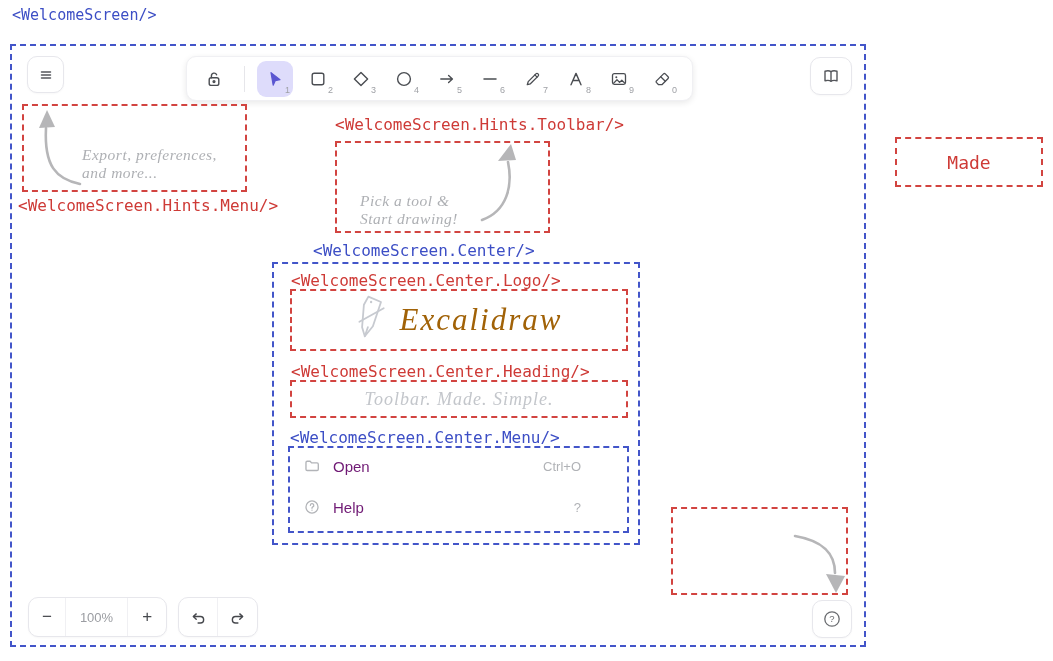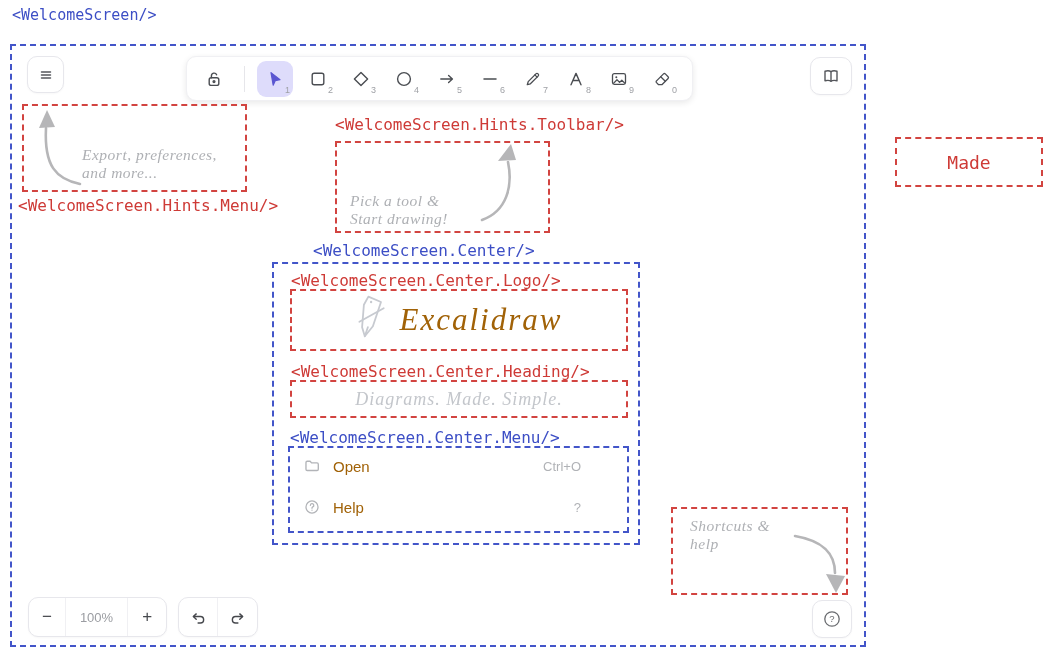--- a/index.html
+++ b/index.html
@@ -54,21 +54,21 @@
 
   
   .hint-menu-box    { left:10px;  top:58px;  width:225px; height:88px; }
   .hint-toolbar-box { left:323px; top:95px;  width:215px; height:92px; }
   .hint-help-box    { left:659px; top:461px; width:177px; height:88px; }
   .hand {
     font-family: cursive; font-style:italic; color:#aeb0b4;
     font-size:15.5px; line-height:18px; letter-spacing:0.5px; white-space:nowrap;
   }
   .hint-menu-text    { left:70px;  top:100px; }
-  .hint-toolbar-text { left:338px; top:146px; }
+  .hint-toolbar-text { left:348px; top:146px; }
   .hint-help-text    { left:678px; top:471px; }
   .hint-menu-label    { left:6px;   top:150px; }
   .hint-toolbar-label { left:323px; top:69px; }
   .hint-help-label    { left:541px; top:557px; }
 
   
   .center-label { left:261px; top:195px;margin-left:40px; }
   .center-box   { left:260px; top:216px; width:368px; height:283px; }
   .logo-label    { left:17px; top:7px; }
   .logo-box      { left:16px; top:25px; width:338px; height:62px;
@@ -78,21 +78,21 @@
   .heading-label { left:17px; top:98px; }
   .heading-box   { left:16px; top:116px; width:338px; height:38px;
                    display:flex; align-items:center; justify-content:center; }
   .heading-text  { font-family:cursive; font-style:italic; font-size:18px;
                    color:#c3c6cb; letter-spacing:1px; }
   .menu-label    { left:16px; top:164px; }
   .menu-box      { left:14px; top:182px; width:341px; height:87px;
                    display:flex; flex-direction:column; justify-content:space-between;
                    padding:7px 46px 13px 13px; }
   .menu-item { display:flex; align-items:center; gap:12px; height:22px; cursor:pointer; }
-  .mi-label    { font-size:15px; color:#a16207; }
+  .mi-label    { font-size:15px; color:#701a75; }
   .mi-shortcut { margin-left:auto; font-size:13px; color:#b0b2b6; }
 
   
   .zoom-group {
     left:16px; top:551px; height:40px; width:139px; display:flex; overflow:hidden;
     background:#fff; border:1px solid #e7e7ec; border-radius:10px;
     box-shadow:0 1px 2px rgba(0,0,0,0.03);
   }
   .zoom-cell { display:flex; align-items:center; justify-content:center; cursor:pointer;
                font-size:17px; color:#46484d; }
@@ -273,21 +273,21 @@
             <circle cx="16" cy="10" r="1.3" fill="#c7cad0" stroke="none"></circle>
             <path d="M3 32 30 17"></path>
             <path d="M9 48l3.4-10"></path>
           </svg>
         </span>
         <span class="logo-text">Excalidraw</span>
       </div>
 
       <div class="abs mono comp-label red heading-label">&lt;WelcomeScreen.Center.Heading/&gt;</div>
       <div class="abs dash-red heading-box">
-        <span class="heading-text">Diagrams. Made. Simple.</span>
+        <span class="heading-text">Toolbar. Made. Simple.</span>
       </div>
 
       <div class="abs mono comp-label blue menu-label">&lt;WelcomeScreen.Center.Menu/&gt;</div>
       <div class="abs dash-blue menu-box">
         <div class="menu-item">
           <span>
             <svg width="18" height="18" viewBox="0 0 20 20" fill="none" stroke="#b2b4b8" stroke-width="1.5" stroke-linecap="round" stroke-linejoin="round">
               <path d="M3.3 6.1a1.4 1.4 0 0 1 1.4-1.4h3.2l1.6 1.9h6.1A1.4 1.4 0 0 1 17 8v5.6a1.4 1.4 0 0 1-1.4 1.4H4.7a1.4 1.4 0 0 1-1.4-1.4Z"></path>
             </svg>
           </span>
@@ -302,24 +302,20 @@
               <path d="M10 13.4v.2"></path>
             </svg>
           </span>
           <span class="mi-label">Help</span>
           <span class="mi-shortcut">?</span>
         </div>
       </div>
     </div>
 
     <div class="abs dash-red hint-help-box"></div>
-    <div class="abs hand hint-help-text">
-      <div>Shortcuts &amp;</div>
-      <div>help</div>
-    </div>
 
     <div class="abs ui-btn help-btn">
       <span>
         <svg width="20" height="20" viewBox="0 0 20 20" fill="none">
           <circle cx="10" cy="10" r="7.2" stroke="#6a6c70" stroke-width="1.3"></circle>
           <text x="10" y="13.4" text-anchor="middle" font-size="9.5" fill="#6a6c70" font-family="Liberation Sans, sans-serif">?</text>
         </svg>
       </span>
     </div>
 

